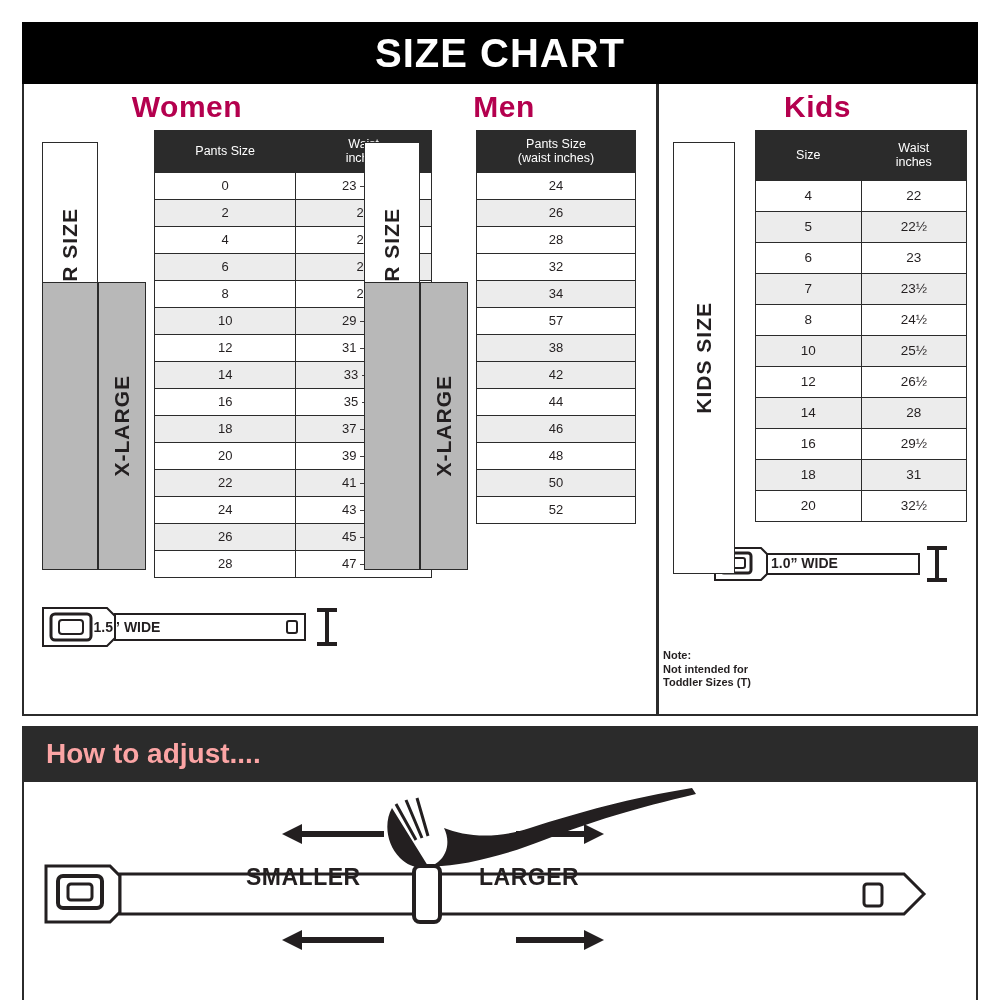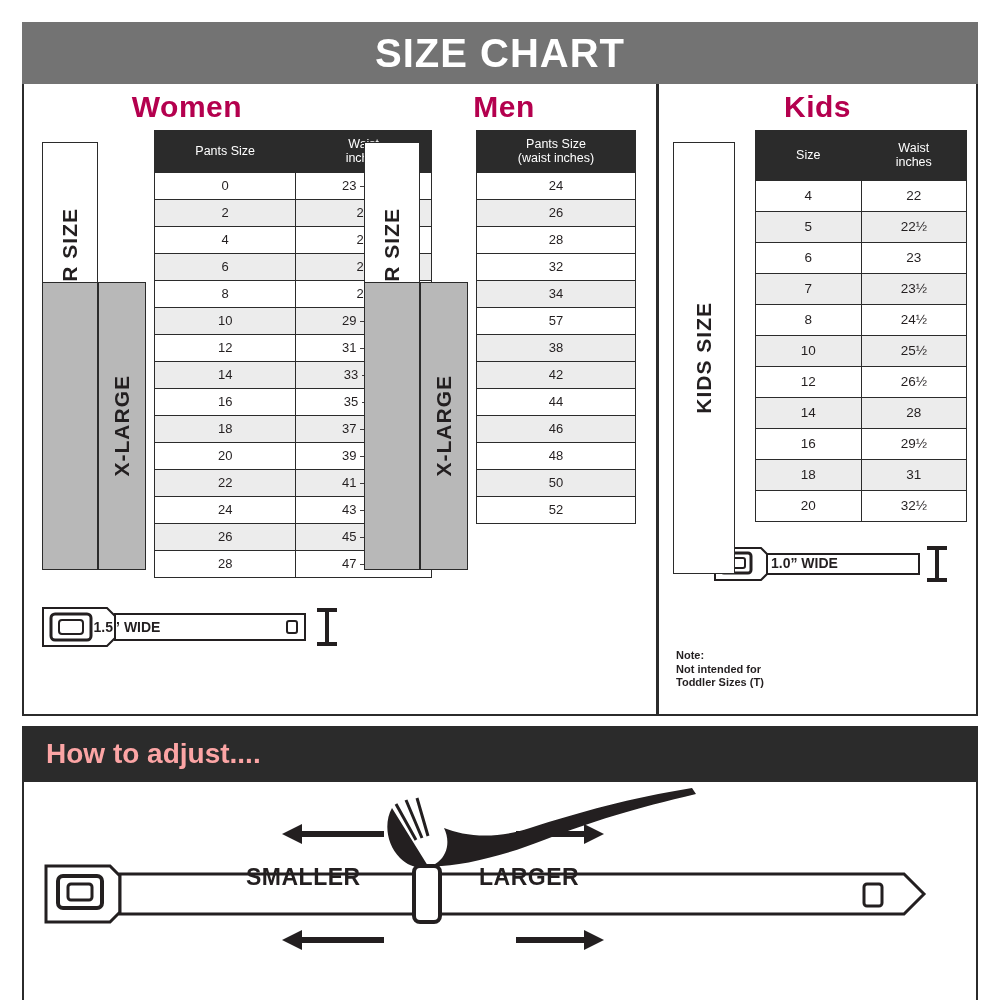--- a/index.html
+++ b/index.html
@@ -18,21 +18,21 @@
     position: relative;
     width: 1000px;
     height: 1000px;
     background: #ffffff;
     box-sizing: border-box;
     padding: 22px 22px 22px 22px;
   }
 
   
   .title-bar {
-    background: #737373;
+    background: #000000;
     color: #ffffff;
     height: 62px;
     display: flex;
     align-items: center;
     justify-content: center;
   }
   .title-bar .title {
     font-size: 40px;
     font-weight: bold;
     letter-spacing: 1px;
@@ -130,21 +130,21 @@
     margin-top: 14px;
   }
   .belt-label {
     font-size: 14px;
     font-weight: bold;
   }
 
   
   .kids-note {
     position: absolute;
-    left: 17px;
+    left: 4px;
     bottom: 24px;
     font-size: 11px;
     font-weight: bold;
     line-height: 1.25;
     text-align: left;
     width: 120px;
   }
 
   
   .howto-bar {

